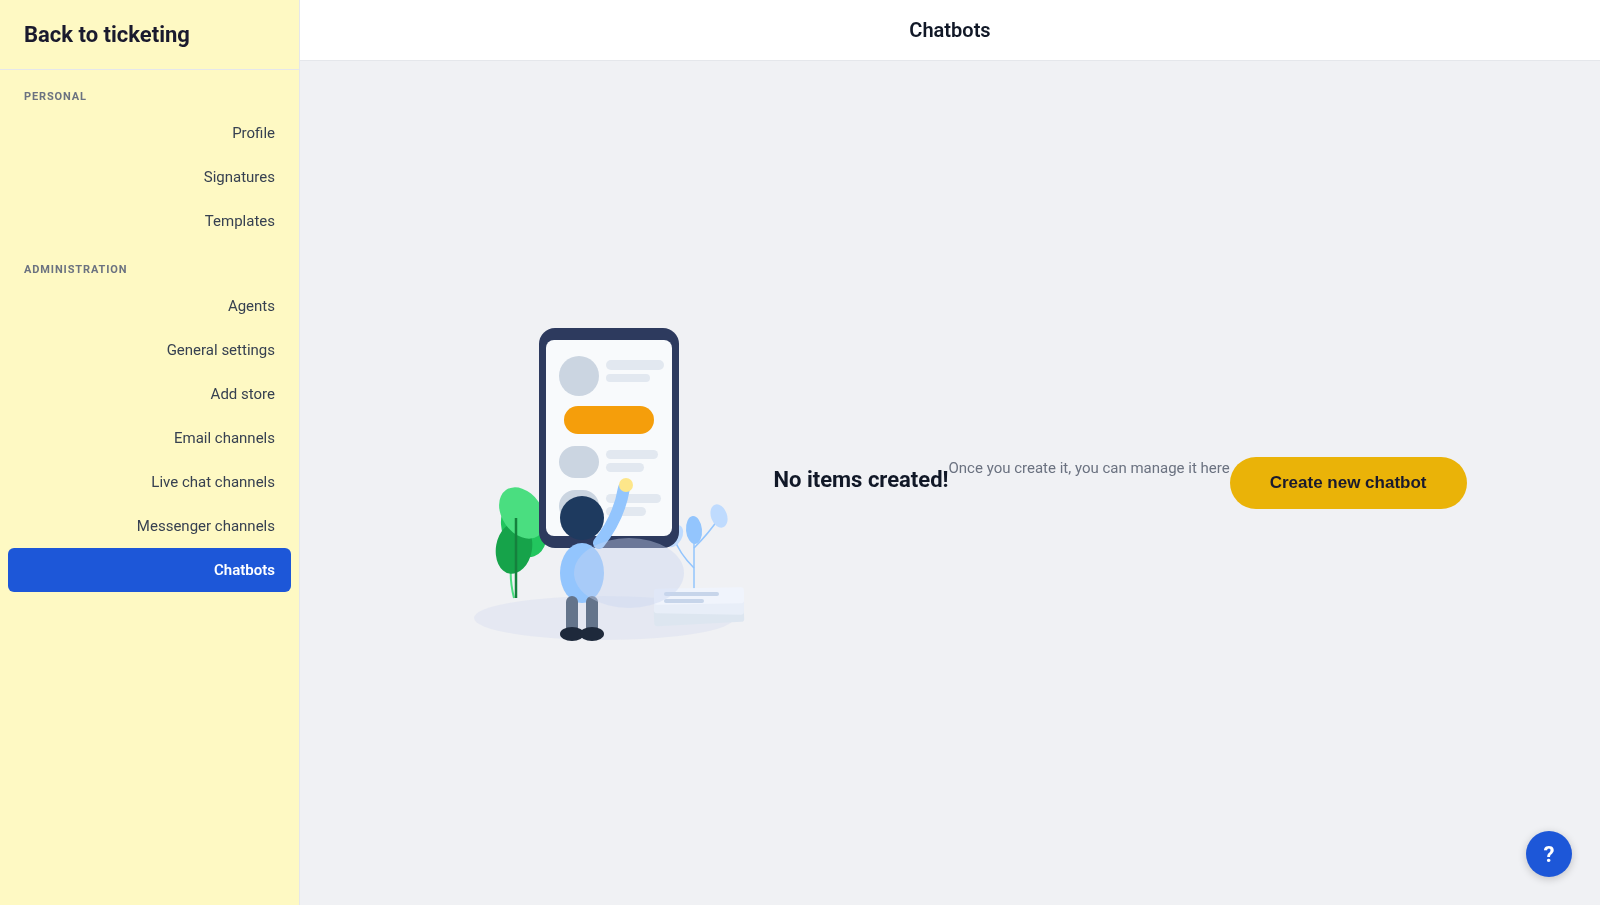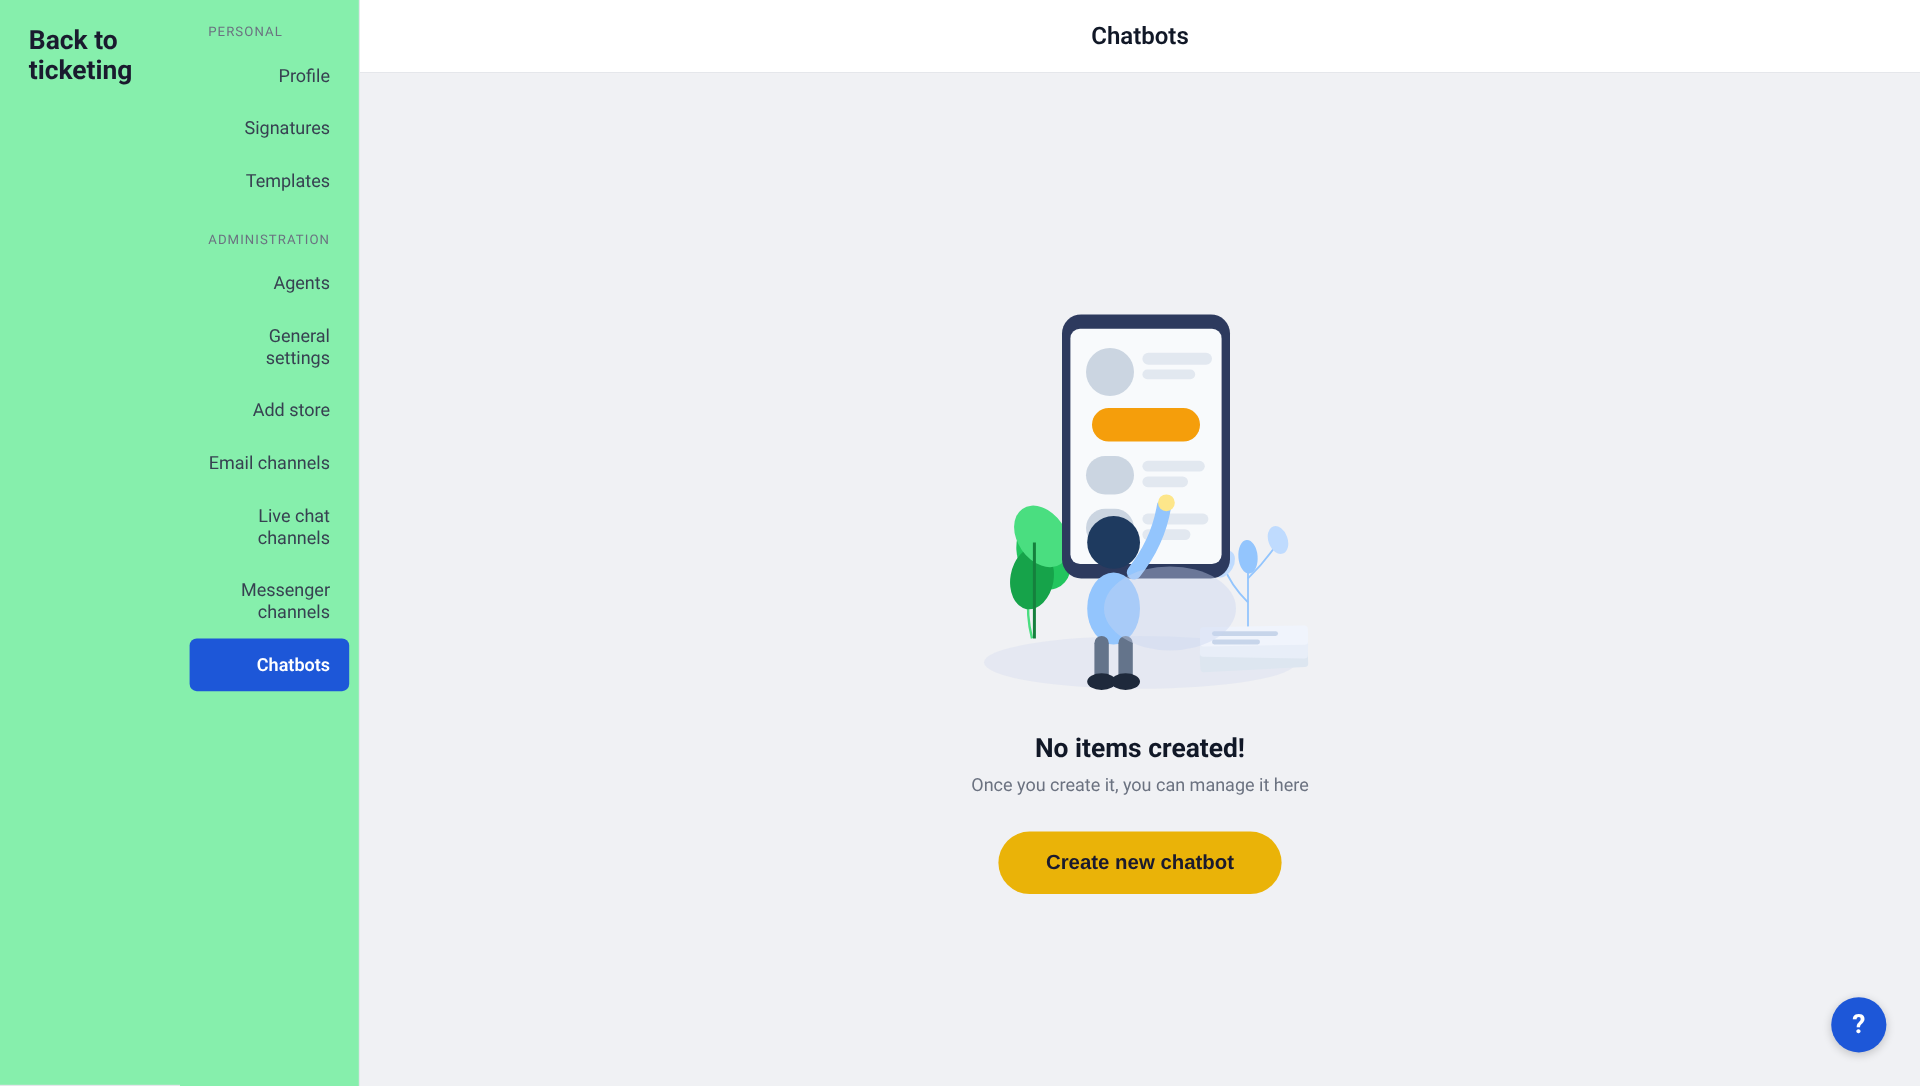--- a/index.html
+++ b/index.html
@@ -2,39 +2,39 @@
 <html><head>
   <meta charset="utf-8">
   <style>
     * { box-sizing: border-box; margin: 0; padding: 0; }
     body { font-family: -apple-system, BlinkMacSystemFont, 'Segoe UI', Roboto, sans-serif; display: flex; height: 905px; overflow: hidden; background: #f5f5f5; }
 
     
     .sidebar {
       width: 300px;
       min-width: 300px;
-      background: #86efac;
+      background: #fef9c3;
       border-right: 1px solid #e5e7eb;
       display: flex;
-      flex-direction: row;
+      flex-direction: column;
       height: 100%;
       overflow-y: auto;
     }
     .sidebar-back {
       padding: 22px 24px;
       font-size: 22px;
       font-weight: 700;
       color: #1a1a2e;
       cursor: pointer;
       border-bottom: 1px solid #e5e7eb;
     }
     .sidebar-section-label {
       padding: 20px 24px 8px 24px;
       font-size: 11px;
-      font-weight: 400;
+      font-weight: 700;
       color: #6b7280;
       letter-spacing: 0.08em;
       text-transform: uppercase;
     }
     .sidebar-item {
       padding: 13px 24px;
       font-size: 15px;
       color: #374151;
       cursor: pointer;
       border-radius: 0;
@@ -65,21 +65,21 @@
       text-align: center;
     }
     .main-header h1 {
       font-size: 20px;
       font-weight: 600;
       color: #111827;
     }
     .main-content {
       flex: 1;
       display: flex;
-      flex-direction: column;
+      flex-direction: row;
       align-items: center;
       justify-content: center;
       padding: 26px;
       background: #f0f1f4;
     }
 
     
     .illustration {
       width: 340px;
       height: 360px;

